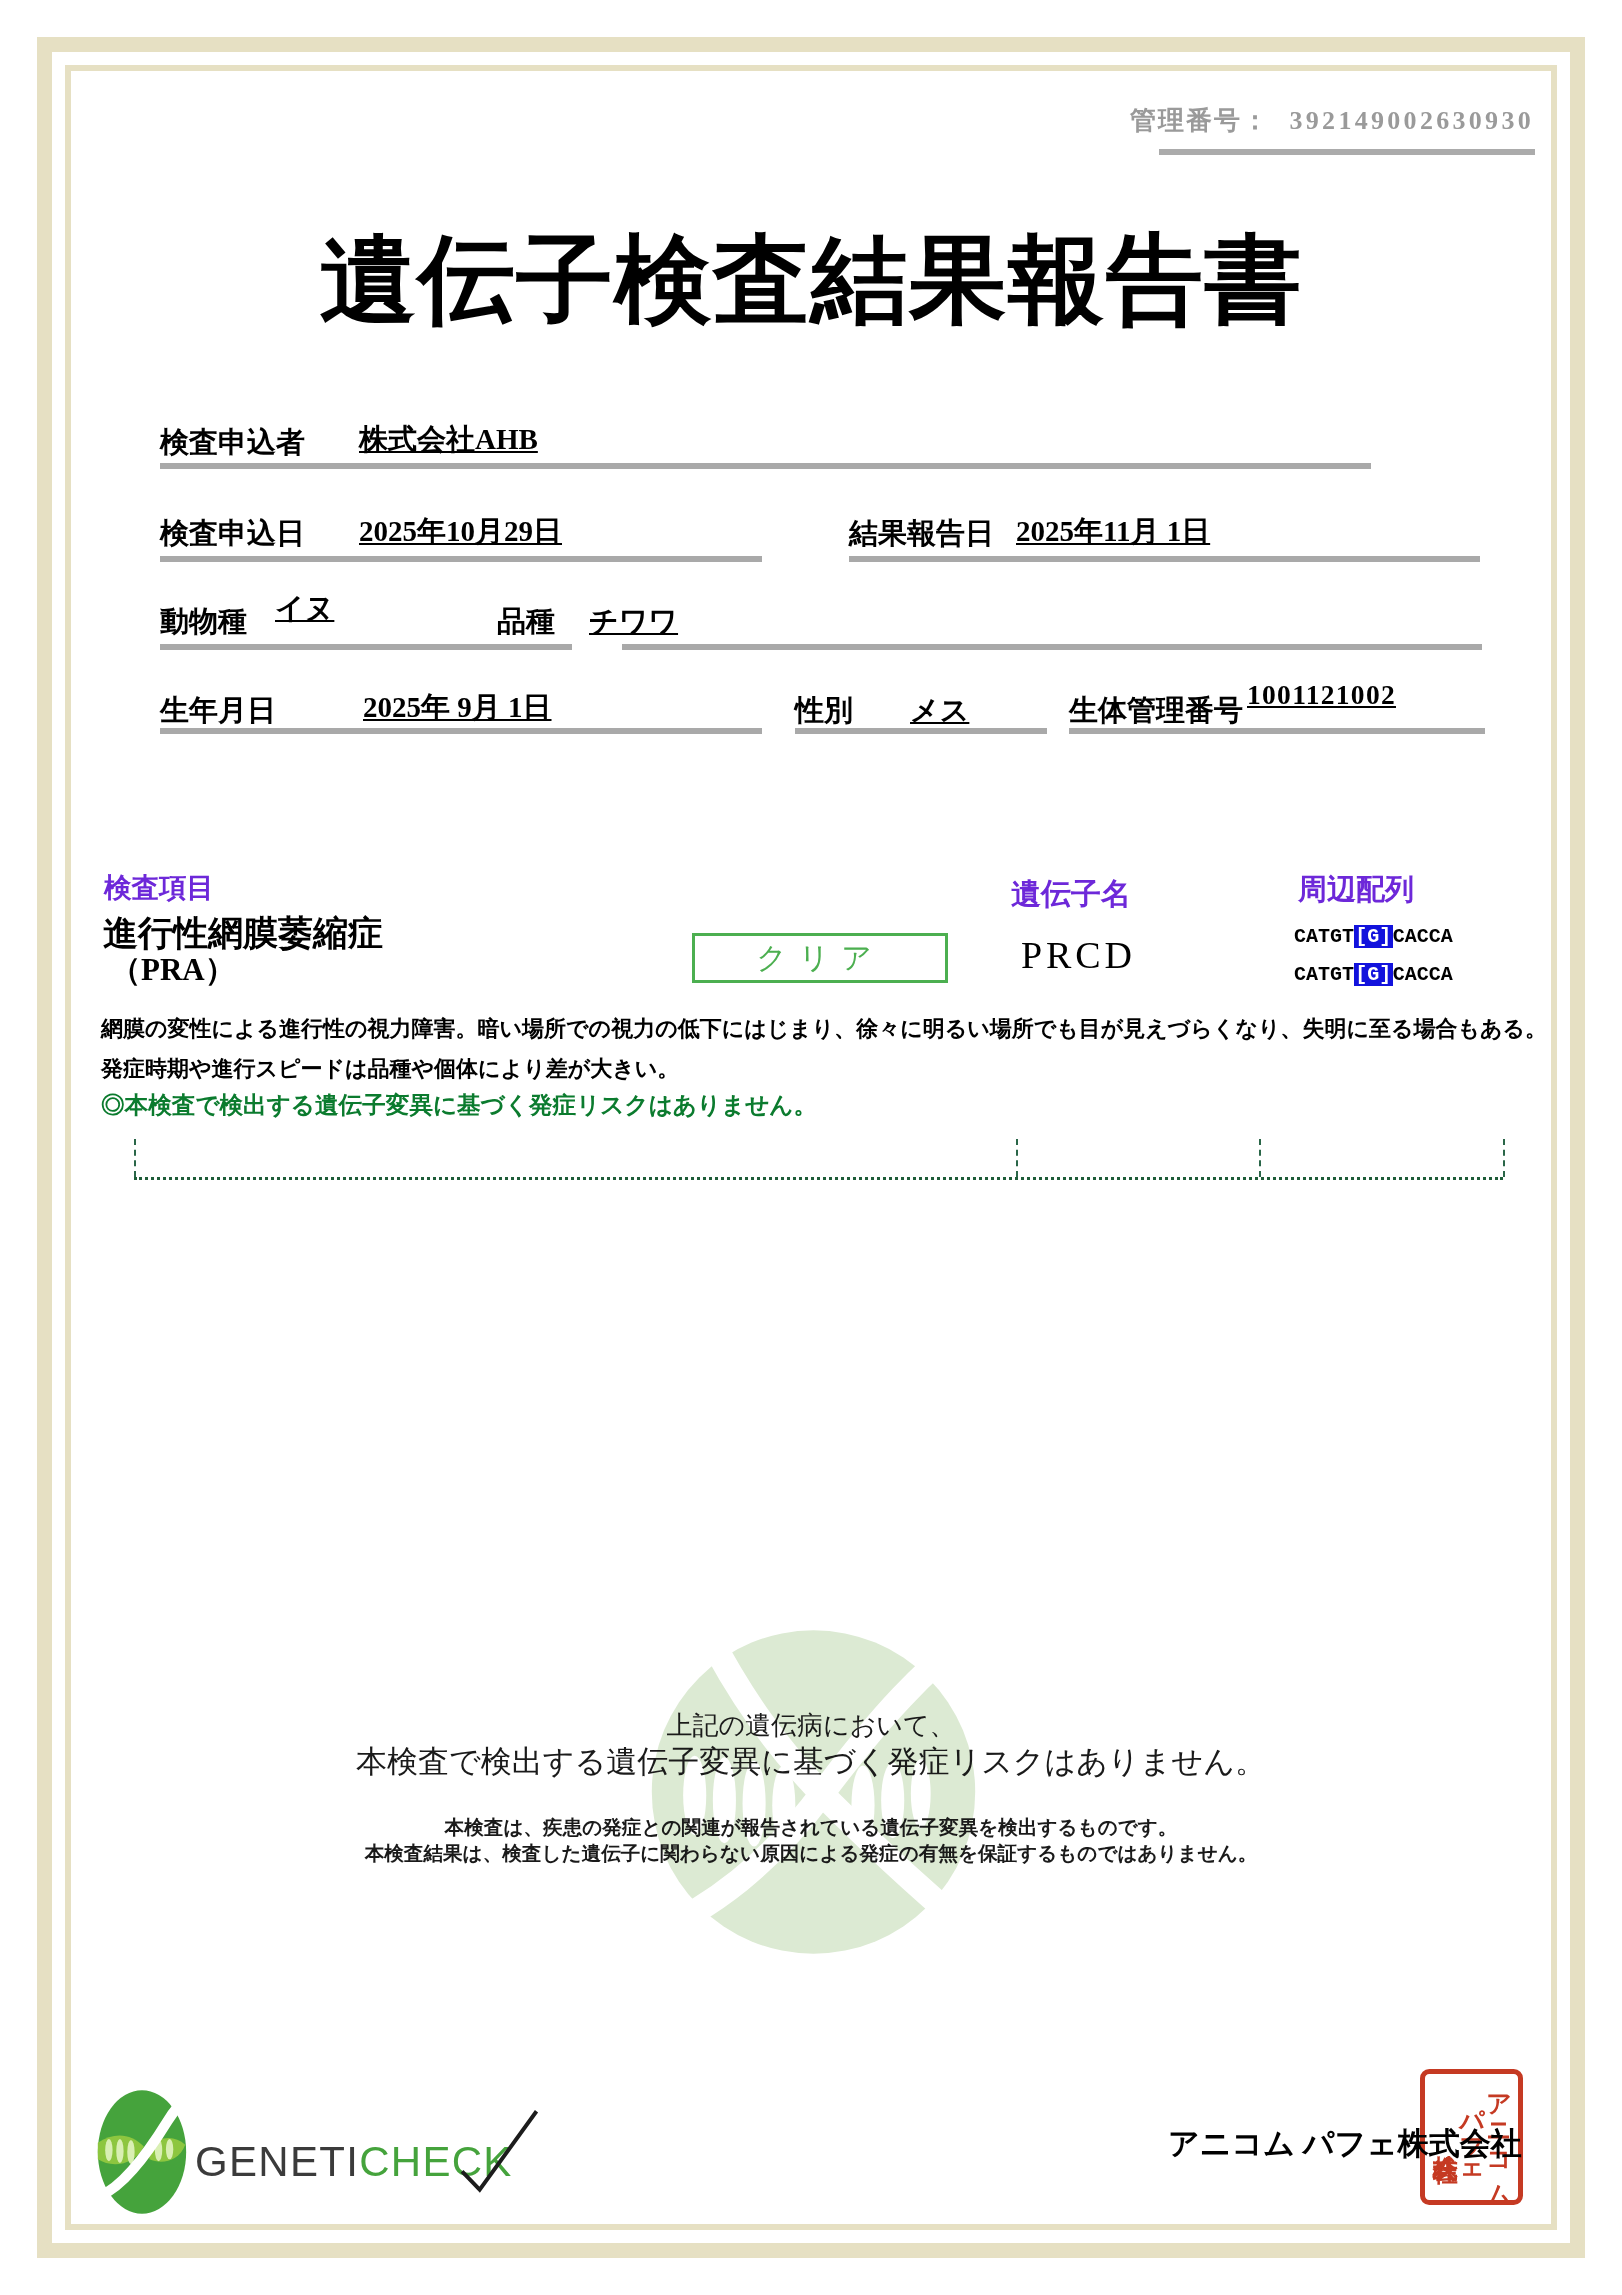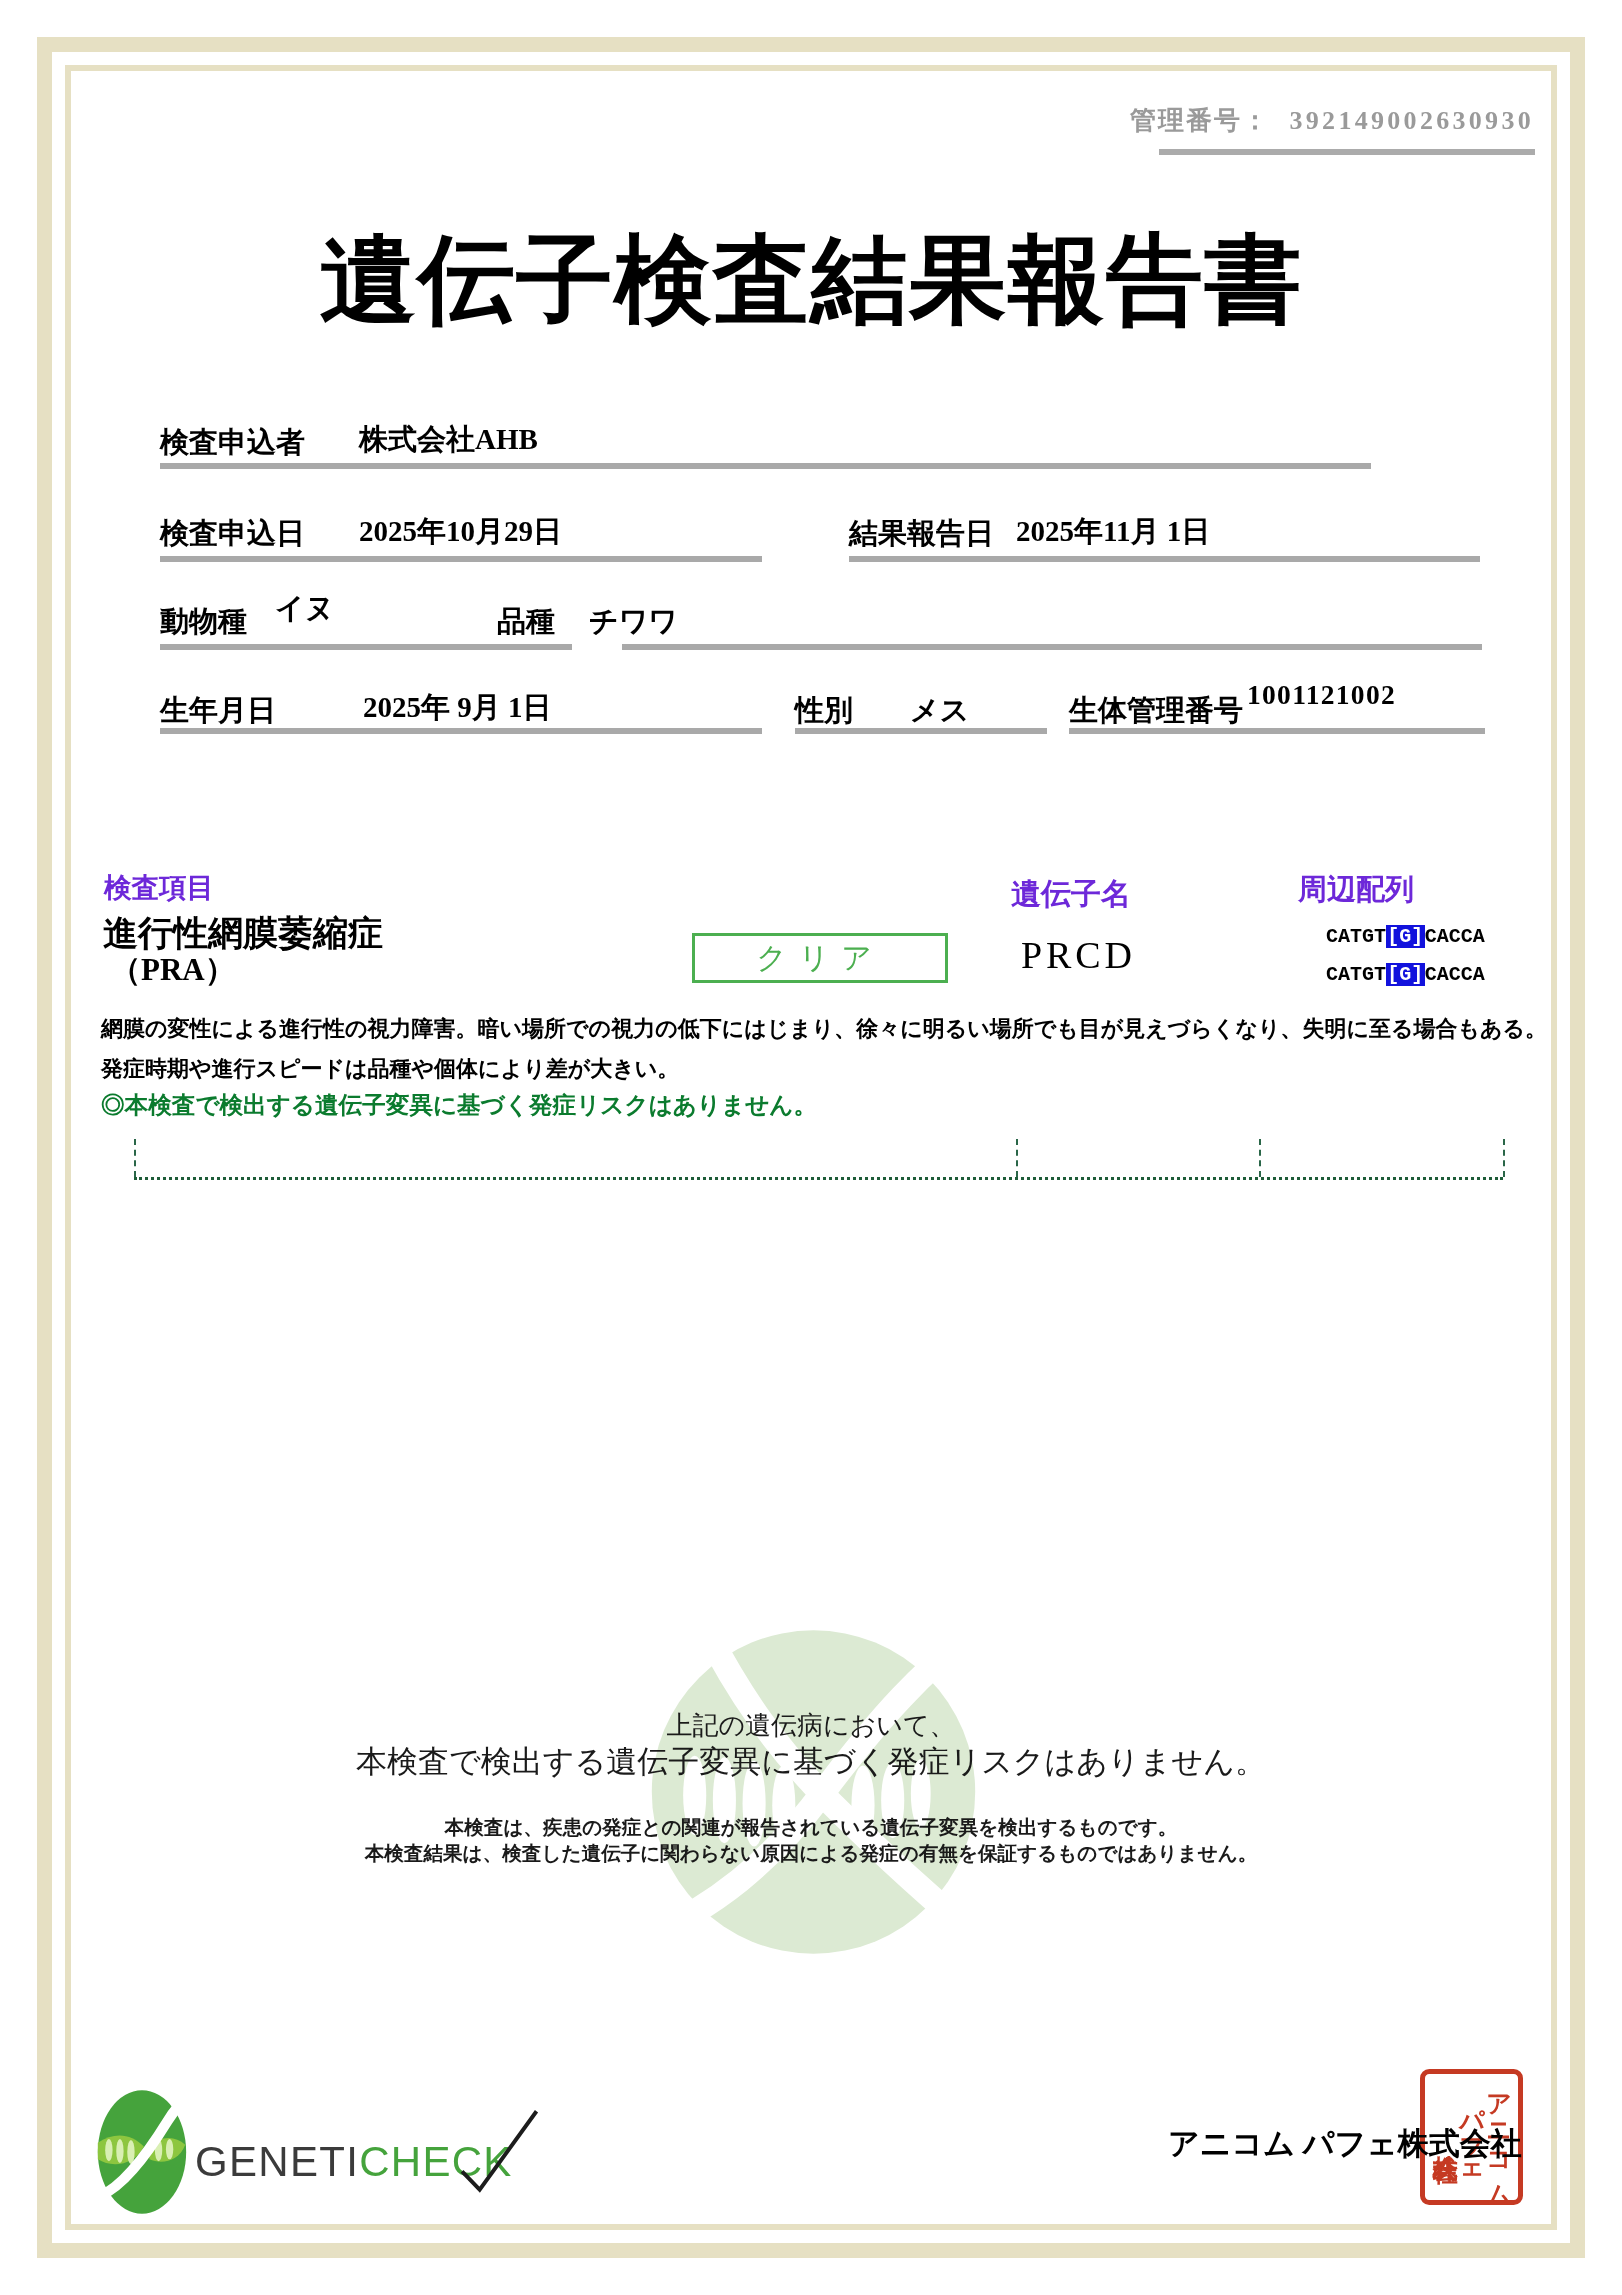--- a/index.html
+++ b/index.html
@@ -9,21 +9,21 @@
   .frame-inner{position:absolute;top:65px;left:65px;right:65px;bottom:65px;border:6.5px solid #e6e0c3;}
   .abs{position:absolute;white-space:nowrap;}
 
   .control-line{top:103px;right:88px;font-size:26px;color:#9a9a9a;letter-spacing:2px;font-weight:bold;}
   .control-line .num{margin-left:19.6px;letter-spacing:3.3px;}
   .control-bar{left:1159px;top:149px;width:376px;height:5.9px;background:#ababab;}
 
   .title{left:0;right:0;top:216px;text-align:center;font-size:97px;font-weight:bold;letter-spacing:1.3px;}
 
   .flabel{font-size:29px;font-weight:bold;}
-  .fvalue{font-size:29px;font-weight:bold;}
+  .fvalue{font-size:29px;font-weight:bold;text-decoration:underline;}
   .bar{position:absolute;height:5.9px;background:#a9a9a9;}
 
   .r1l{left:160px;top:423px;} .r1v{left:359px;top:420px;}
   .bar1{left:160px;top:463px;width:1211px;}
   .r2l1{left:160px;top:514px;} .r2v1{left:359px;top:512px;}
   .r2l2{left:849px;top:514px;} .r2v2{left:1016px;top:512px;}
   .bar2a{left:160px;top:556px;width:602px;} .bar2b{left:849px;top:556px;width:631px;}
   .r3l1{left:160px;top:602px;} .r3v1{left:275px;top:589px;}
   .r3l2{left:497px;top:602px;} .r3v2{left:589px;top:602px;}
   .bar3a{left:160px;top:644px;width:412px;} .bar3b{left:622px;top:644px;width:860px;}
@@ -35,21 +35,21 @@
 
   .green-h{color:#6d28d9;font-weight:bold;}
   .item-header{left:104px;top:870px;font-size:27.5px;}
   .disease-name{left:103px;top:910px;font-size:35px;font-weight:bold;}
   .disease-abbr{left:110px;top:949px;font-size:31px;font-weight:bold;}
   .result-box{left:692px;top:933px;width:250px;height:44px;border:3.3px solid #4caf50;
               text-align:center;line-height:44px;font-size:30px;color:#4caf50;letter-spacing:11.8px;}
   .gene-header{left:1011px;top:874px;font-size:30px;}
   .gene-name{left:1021px;top:933px;font-size:38px;letter-spacing:3.9px;}
   .seq-header{left:1298px;top:870px;font-size:29px;}
-  .seq{font-family:"Liberation Mono",monospace;font-size:20px;font-weight:bold;letter-spacing:0px;margin-left:32px;}
+  .seq{font-family:"Liberation Mono",monospace;font-size:20px;font-weight:bold;letter-spacing:0px;}
   .seq1{left:1294px;top:925px;} .seq2{left:1294px;top:963px;}
   .seq .hl{background:#1212dd;color:#fff;padding:0 1.3px;}
 
   .desc{font-size:22px;font-weight:bold;}
   .desc1{left:101px;top:1014px;} .desc2{left:101px;top:1054px;}
   .note{left:101px;top:1089px;font-size:23.6px;font-weight:bold;color:#0b7b2e;}
 
   .vdash{position:absolute;top:1139px;height:38px;width:0;border-left:2px dashed #2a6648;}
   .vd1{left:134px;} .vd2{left:1016px;} .vd3{left:1259px;} .vd4{left:1503px;}
   .hdots{left:134px;top:1177px;width:1369px;height:0;border-top:3.9px dotted #1e5c38;}

